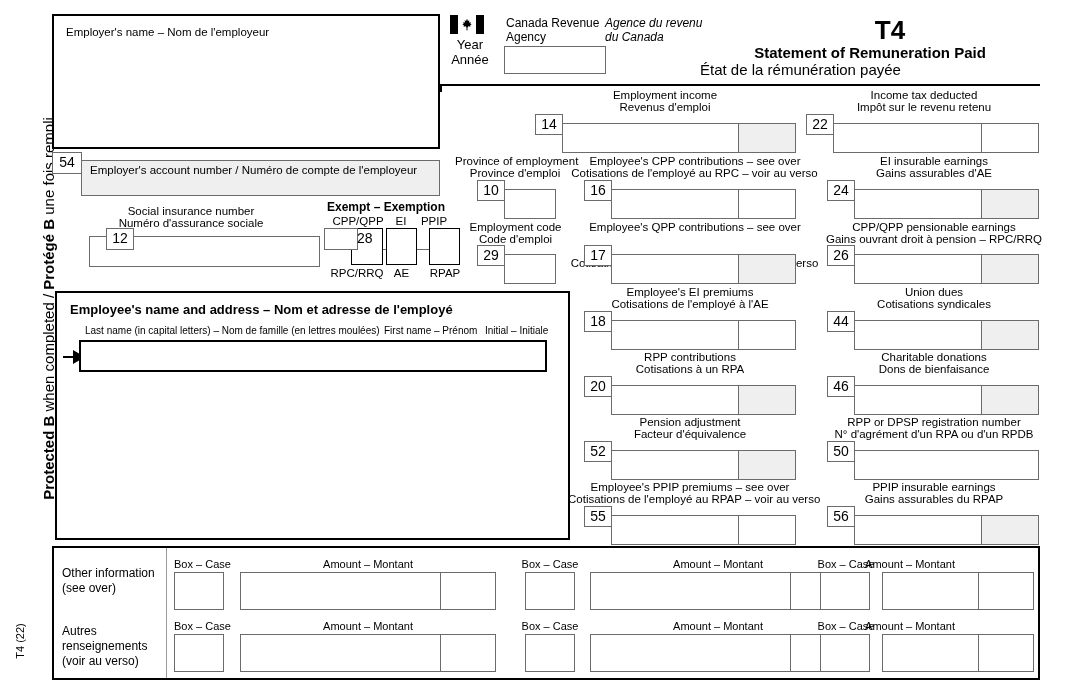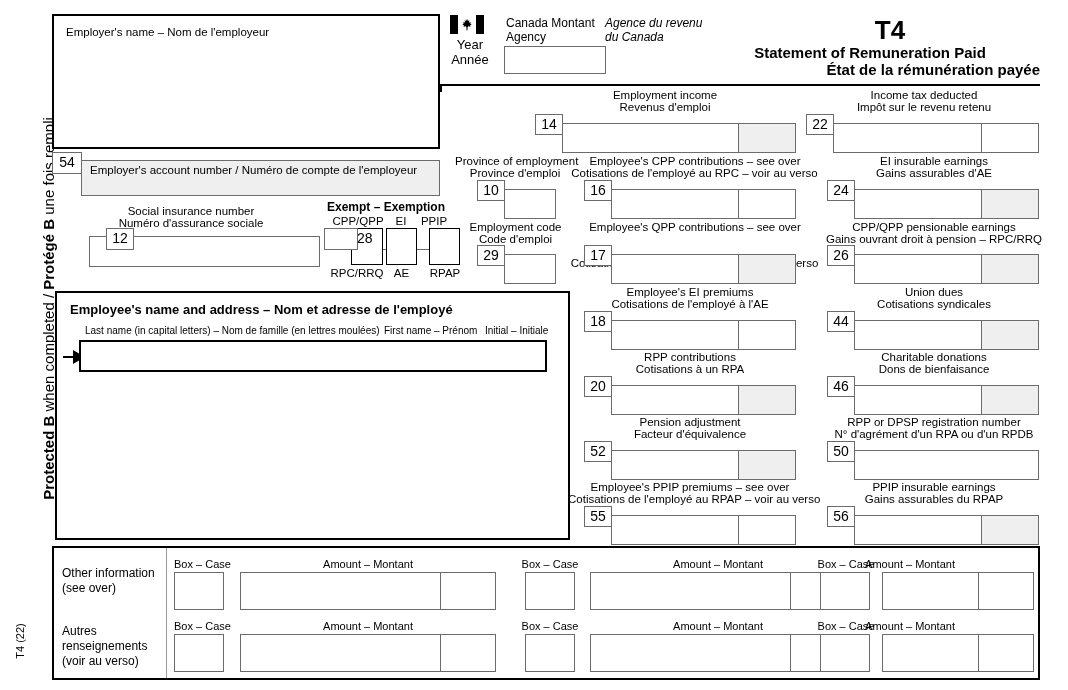--- a/index.html
+++ b/index.html
@@ -142,31 +142,31 @@
       <path fill="#000" d="M12 1 L14.2 6.6 L17.6 5.0 L16.7 10.4 L21.5 9.3 L19.6 12.6 L23 14.6 L19.2 17.3 L20.4 20.1 L14.6 19.1 L14.2 22.3 L12.9 21.3 L13.4 29 L10.6 29 L11.1 21.3 L9.8 22.3 L9.4 19.1 L3.6 20.1 L4.8 17.3 L1 14.6 L4.4 12.6 L2.5 9.3 L7.3 10.4 L6.4 5.0 L9.8 6.6 Z"></path>
     </svg>
   </span>
 </div>
 
 <div class="abs" style="left:450px;top:37px;width:40px;text-align:center;font-size:13px;">Year</div>
 <div class="abs" style="left:446px;top:52px;width:48px;text-align:center;font-size:13px;">Année</div>
 <div class="abs" style="left:504px;top:46px;width:102px;height:28px;border:1px solid #6b6b6b;box-sizing:border-box;background:#fff;font-size:13px;text-align:center;line-height:26px;"></div>
 
 <div class="abs" style="left:506px;top:16px;font-size:12px;line-height:14px;">
-  <div>Canada Montant</div>
+  <div>Canada Revenue</div>
   <div>Agency</div>
 </div>
 <div class="abs" style="left:605px;top:16px;font-size:12px;line-height:14px;font-style:italic;">
   <div>Agence du revenu</div>
   <div>du Canada</div>
 </div>
 
 <div class="abs" style="left:740px;top:15px;width:300px;text-align:center;font-size:26px;font-weight:bold;">T4</div>
 <div class="abs" style="left:700px;top:44px;width:340px;text-align:center;font-size:15px;font-weight:bold;">Statement of Remuneration Paid</div>
-<div class="abs" style="left:700px;top:61px;width:340px;text-align:right;font-size:15px;font-weight:bold;">État de la rémunération payée</div>
+<div class="abs" style="left:700px;top:61px;width:340px;text-align:left;font-size:15px;font-weight:normal;">État de la rémunération payée</div>
 
 <div class="hr-thick" style="left:440px;top:84px;width:600px;height:2px;"></div>
 <div class="hr-thick" style="left:440px;top:84px;width:2px;height:8px;"></div>
 
 <div class="abs lbl" style="left:535px;top:89px;width:260px;">Employment income</div>
 <div class="abs lbl" style="left:535px;top:101px;width:260px;">Revenus d'emploi</div>
 <div class="boxrow" style="left:535px;top:114px;">
   <div class="bnum">14</div>
   <div class="bfield" style="width:234px;">
     <div class="dollars"></div>

